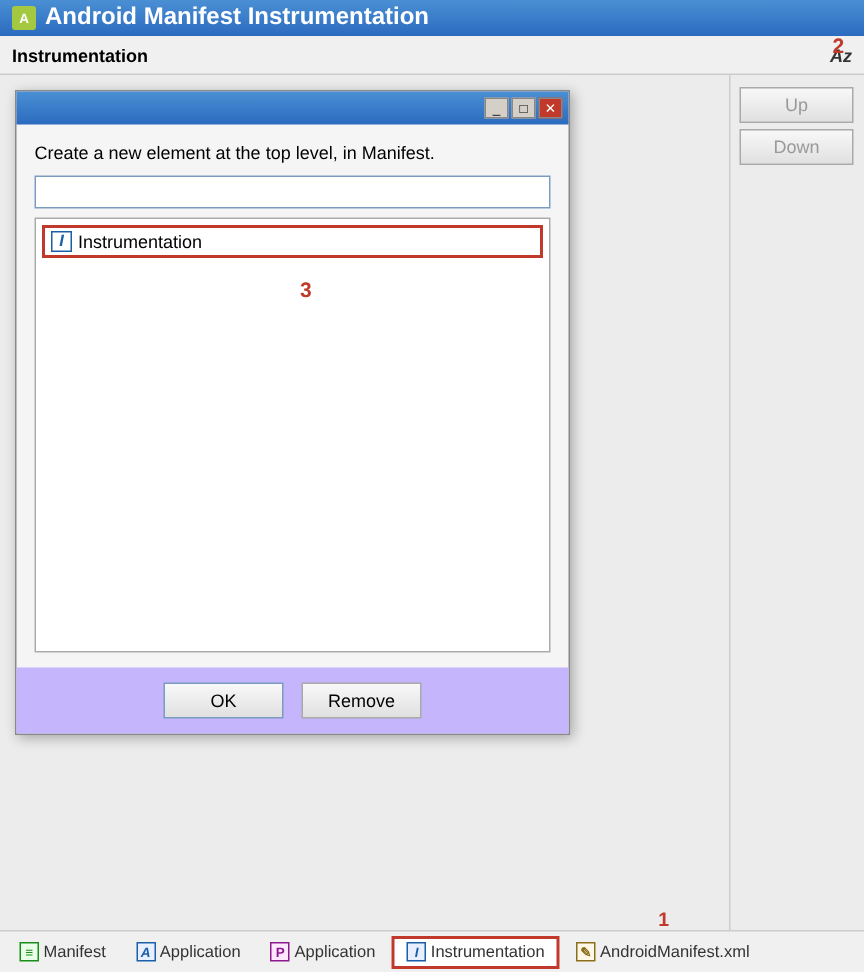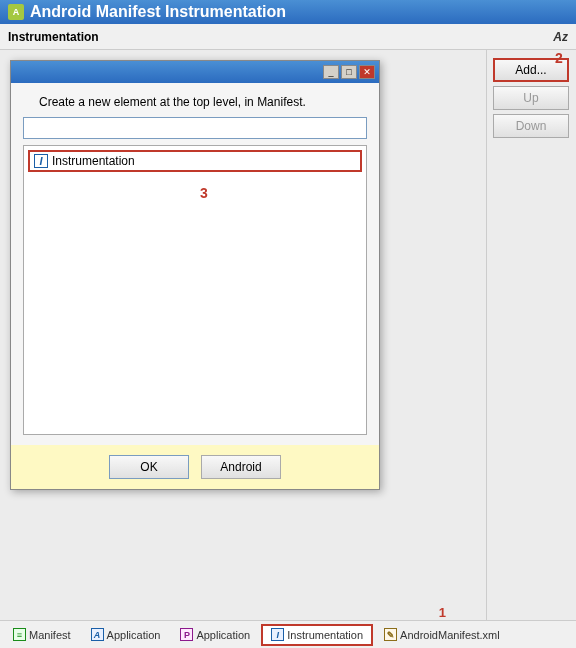--- a/index.html
+++ b/index.html
@@ -131,21 +131,20 @@
     }
 
     .dialog-body {
       padding: 12px 12px 10px 12px;
     }
 
     .dialog-instruction {
       font-size: 12px;
       color: #000;
       margin-bottom: 8px;
-      margin-left: 16px;
     }
 
     .dialog-search-input {
       width: 100%;
       height: 22px;
       border: 1px solid #7a9cc0;
       background: white;
       padding: 2px 4px;
       font-size: 12px;
       margin-bottom: 6px;
@@ -189,21 +188,21 @@
     .list-item-label {
       font-size: 12px;
       color: #000;
     }
 
     .dialog-footer {
       padding: 10px 12px;
       display: flex;
       justify-content: center;
       gap: 12px;
-      background: #fef9c3;
+      background: #c4b5fd;
     }
 
     .dialog-btn {
       width: 80px;
       height: 24px;
       background: linear-gradient(to bottom, #f8f8f8, #e0e0e0);
       border: 1px solid #aaa;
       font-size: 12px;
       cursor: pointer;
       color: #000;
@@ -326,30 +325,29 @@
         <div class="dialog-list">
           <div class="list-item">
             <div class="list-item-icon">I</div>
             <span class="list-item-label">Instrumentation</span>
           </div>
         </div>
       </div>
 
       <div class="dialog-footer">
         <button class="dialog-btn ok-btn">OK</button>
-        <button class="dialog-btn">Android</button>
+        <button class="dialog-btn">Remove</button>
       </div>
     </div>
 
     <span class="annotation" style="top: 135px; left: 200px;">3</span>
 
   </div>
 
   <div class="right-panel">
-    <button class="side-btn add-btn">Add...</button>
     <button class="side-btn" disabled="">Up</button>
     <button class="side-btn" disabled="">Down</button>
 
     <span class="annotation" style="position:relative; margin-top: 0px; left: 62px; top: -92px;">2</span>
   </div>
 
 </div>
 
 <div class="status-bar">
   <div class="tab-item">

